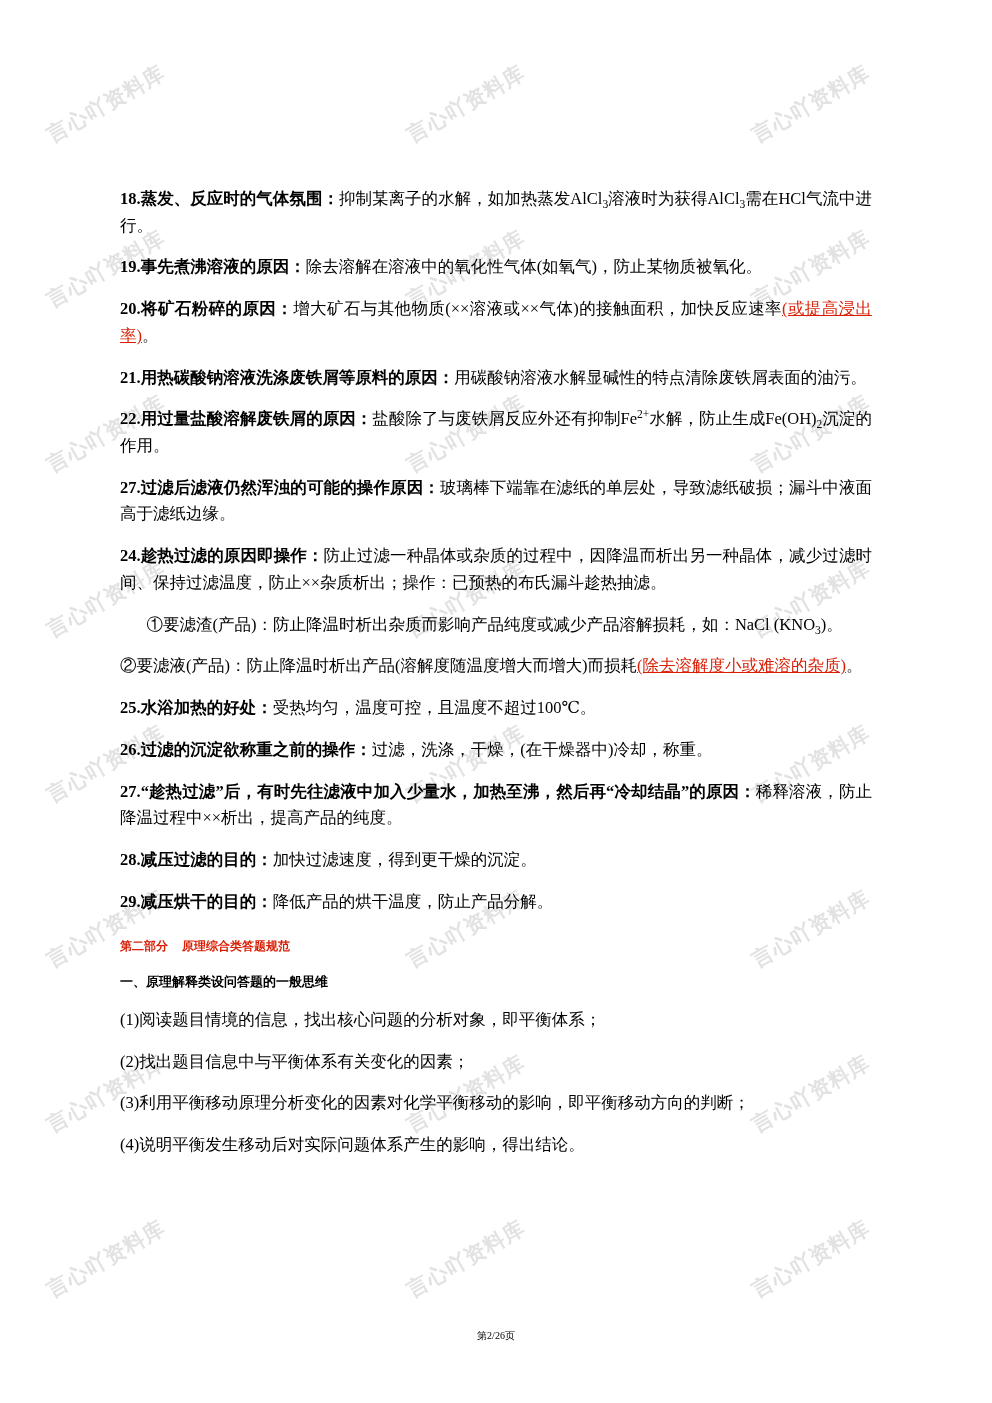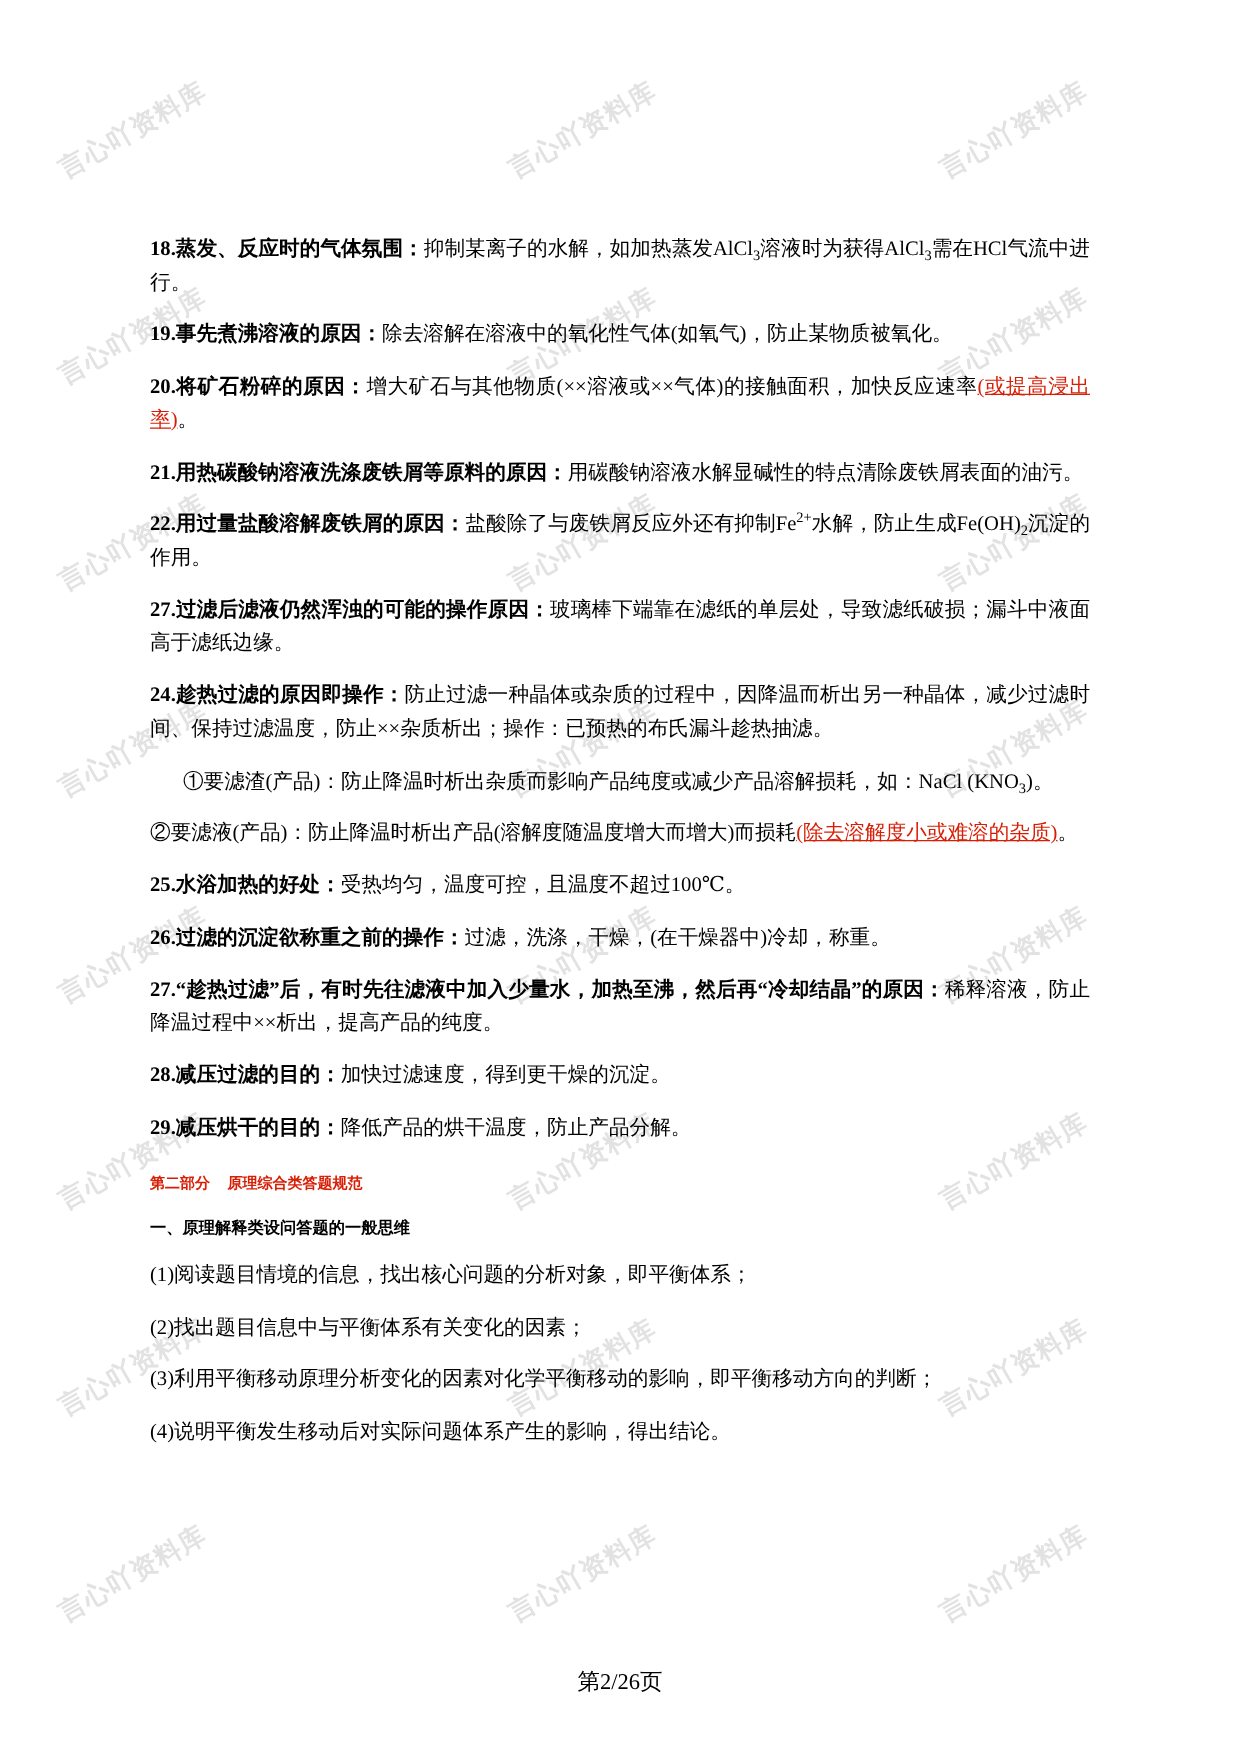--- a/index.html
+++ b/index.html
@@ -74,23 +74,23 @@
     margin: 0 0 15px 0;
   }
   sub, sup {
     font-size: 70%;
     line-height: 0;
   }
   #footer {
     position: absolute;
     left: 0;
     right: 0;
-    bottom: 46px;
+    bottom: 60px;
     text-align: center;
-    font-size: 18px;
+    font-size: 10px;
     color: #000;
     z-index: 2;
   }
 </style>
 </head>
 <body>
 
 <div id="page">
 
   <div id="watermarks">

